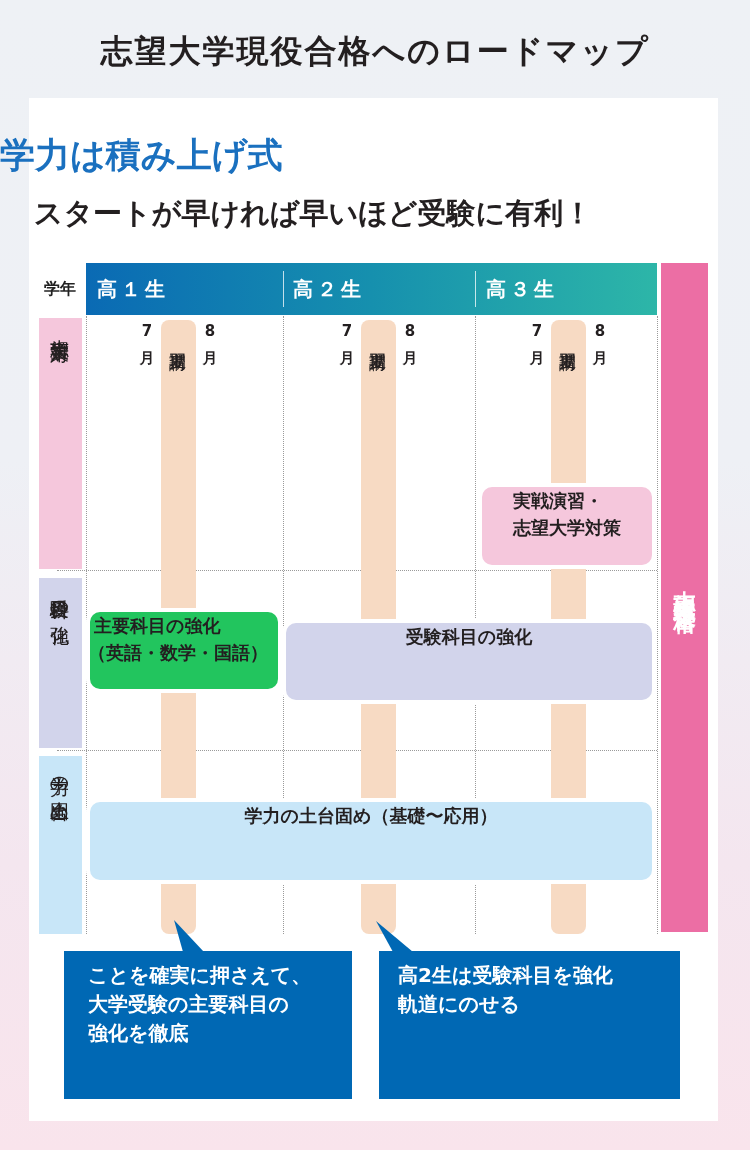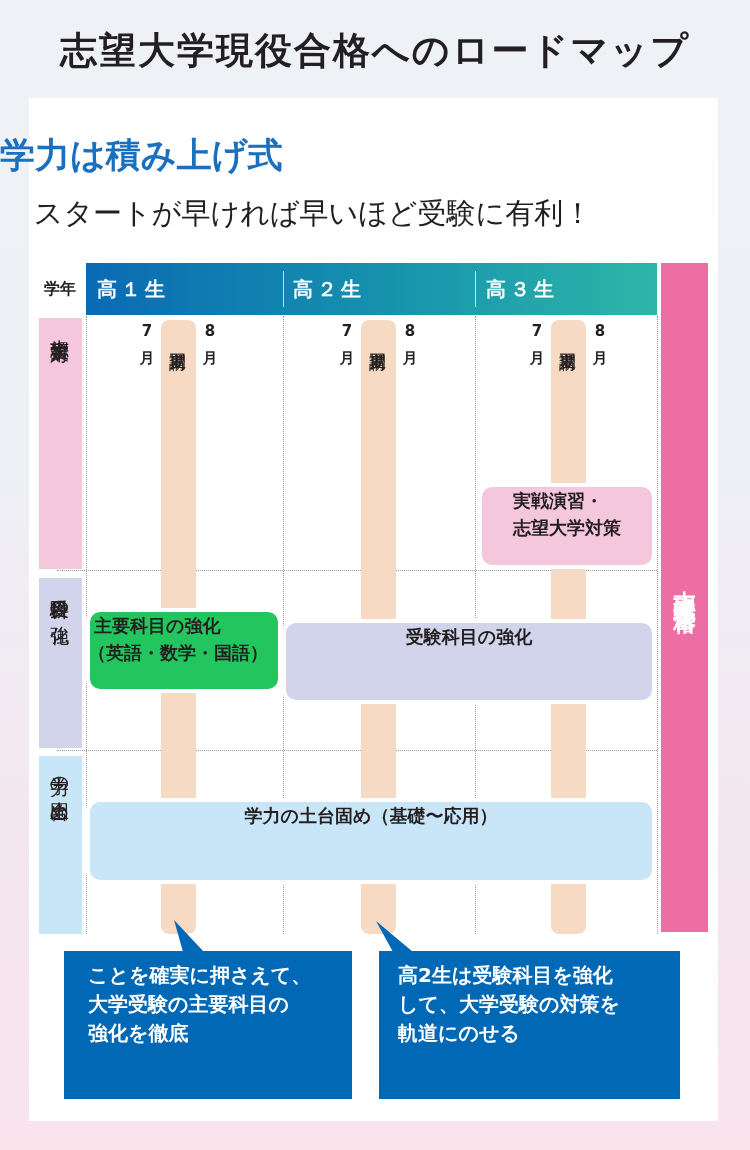--- a/index.html
+++ b/index.html
@@ -5,30 +5,30 @@
     html, body { margin: 0; padding: 0; }
     body {
       width: 750px; height: 1150px; position: relative; overflow: hidden;
       background: linear-gradient(to bottom, #eef1f5 0%, #eef0f5 40%, #f4e6ef 75%, #f9e4ec 100%);
       font-family: "DejaVu Sans", "Liberation Sans", sans-serif;
       color: #222;
     }
     .abs { position: absolute; }
     .title {
       left: 0; top: 26px; width: 750px; height: 50px; line-height: 50px;
-      text-align: center; font-size: 37px; font-weight: bold; letter-spacing: 2px; color: #231f20;
+      text-align: center; font-size: 32px; font-weight: bold; letter-spacing: 2px; color: #231f20;
     }
     .panel { left: 29px; top: 98px; width: 689px; height: 1023px; background: #fff; }
     .headline {
       left: 0; top: 132px; width: 750px; height: 46px; line-height: 46px;
       text-align: left; font-size: 35px; font-weight: bold; color: #1a70bf;
     }
     .subheadline {
       left: 0; top: 193px; width: 626px; height: 40px; line-height: 40px;
-      text-align: center; font-size: 29px; font-weight: normal; color: #231f20;
+      text-align: center; font-size: 29px; font-weight: bold; color: #231f20;
     }
     .grade-label {
       left: 36px; top: 277px; width: 48px; height: 24px; line-height: 24px;
       text-align: center; font-size: 16px; font-weight: bold;
     }
     .header-bar {
       left: 86px; top: 263px; width: 571px; height: 52px;
       background: linear-gradient(to right, #0a6ab4 0%, #1690ae 50%, #2db6a8 100%);
     }
     .grade {
@@ -165,15 +165,14 @@
   <polygon points="376,921 393,952 413,952" fill="#0068b4"></polygon>
 </svg>
 
 <div class="abs callout" style="left:64px;width:288px;padding-left:24px;">
   <span>ことを確実に押さえて、</span>
   <span>大学受験の主要科目の</span>
   <span>強化を徹底</span>
 </div>
 <div class="abs callout" style="left:379px;width:301px;padding-left:19px;">
   <span>高2生は受験科目を強化</span>
-  <span>して、大学受験の対策を</span>
   <span>軌道にのせる</span>
 </div>
 
 </body></html>

